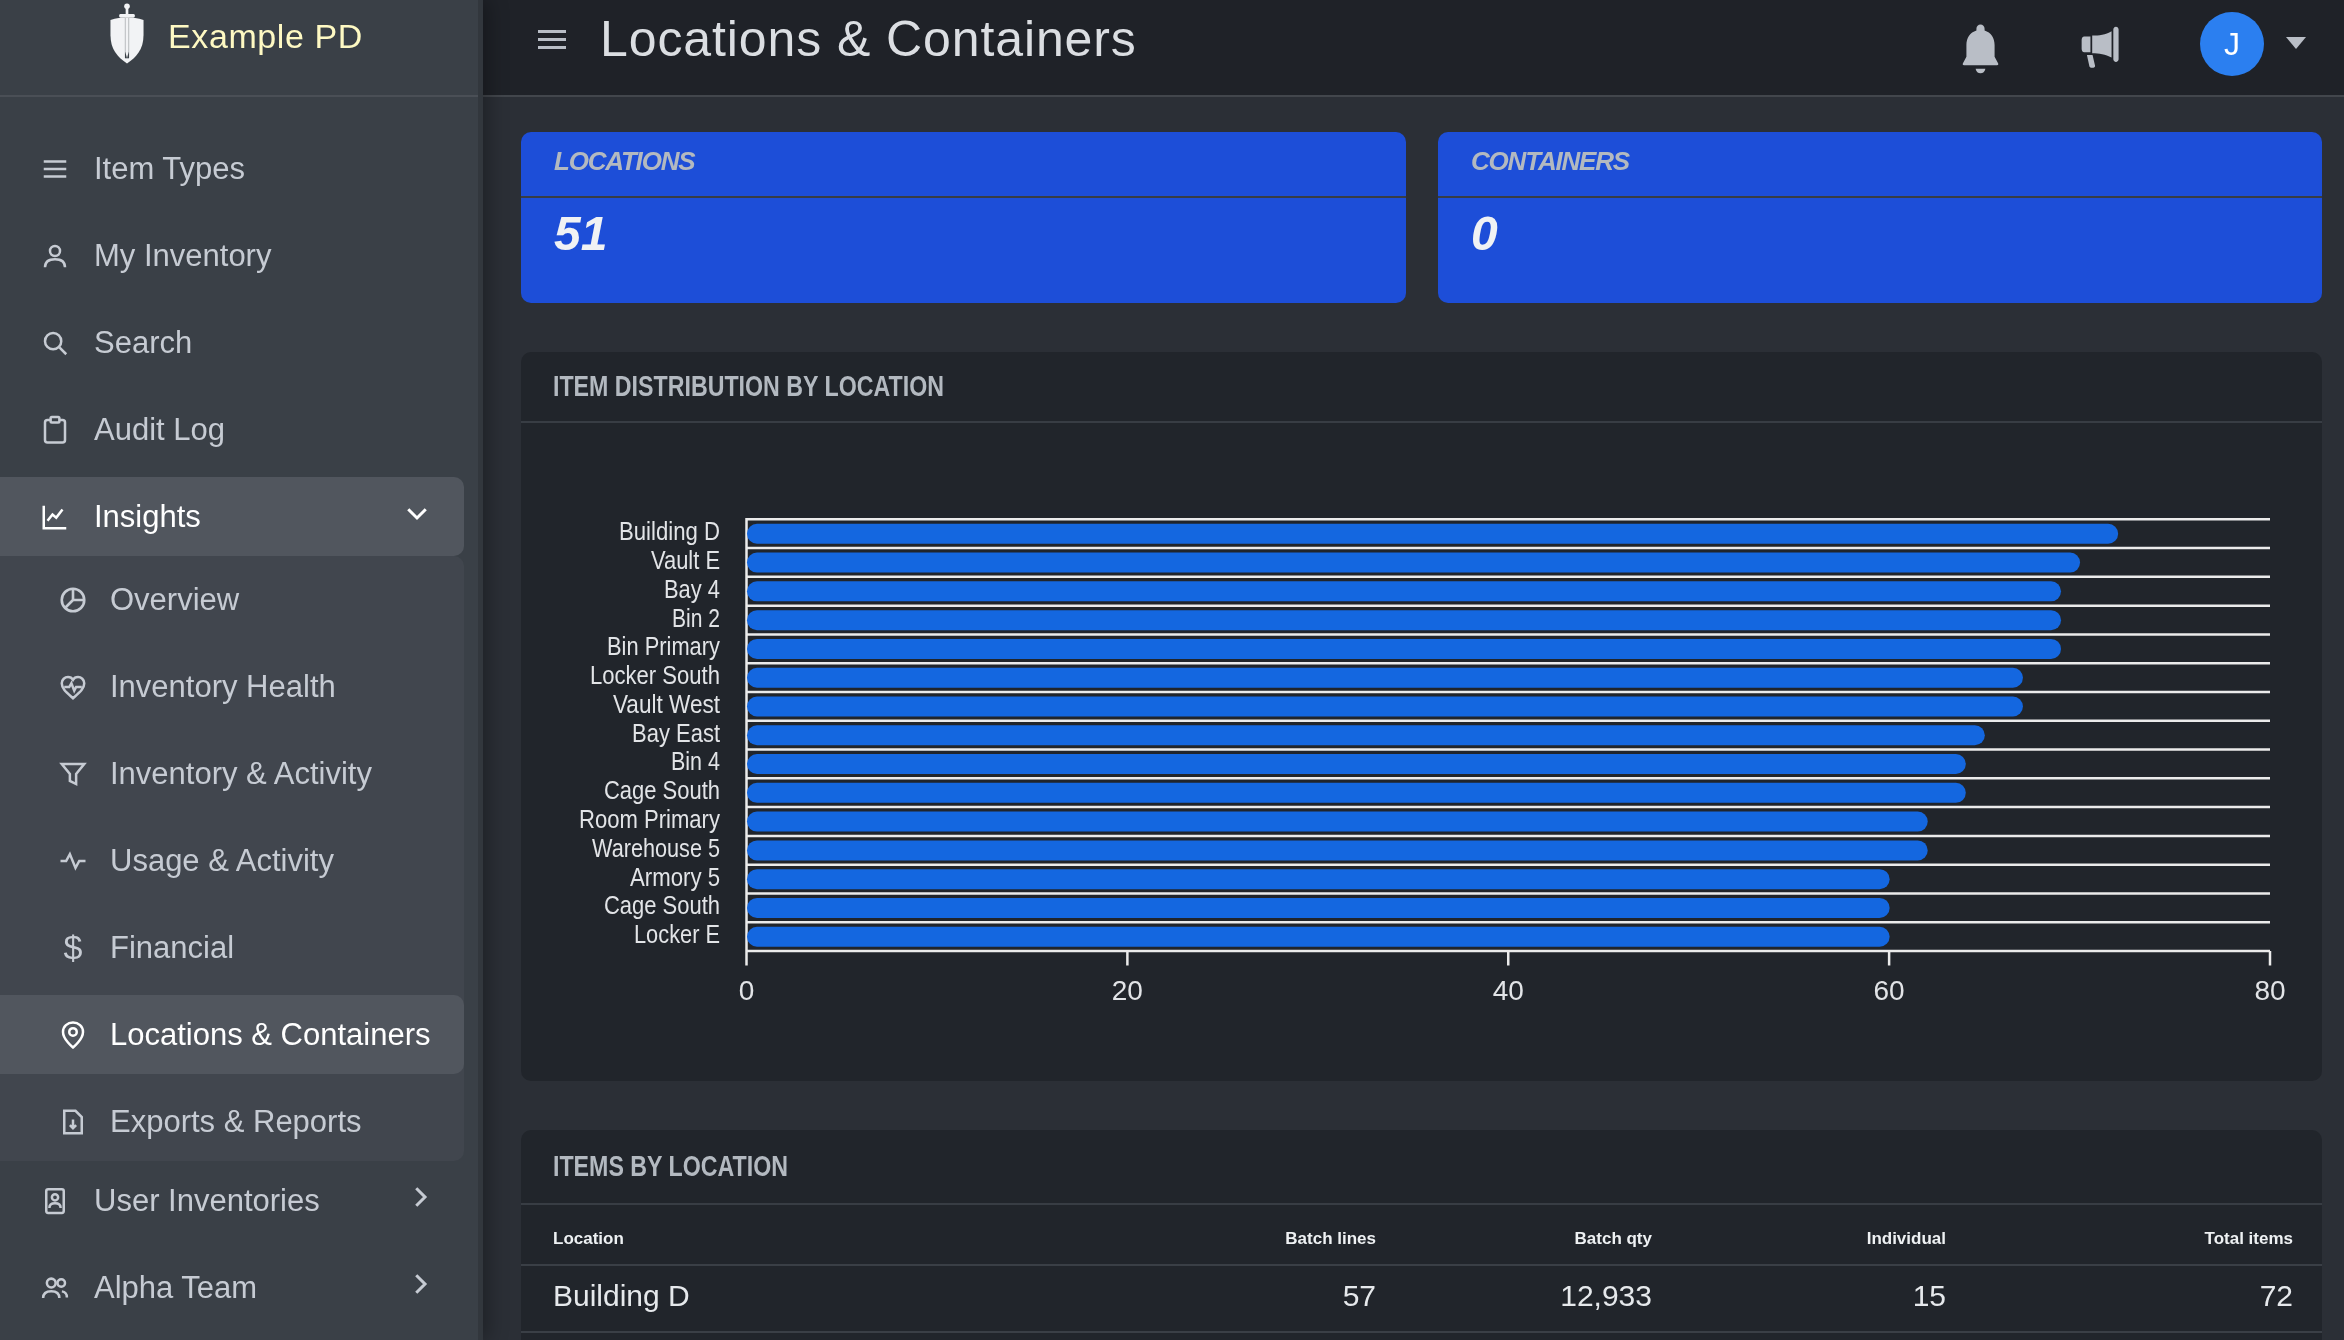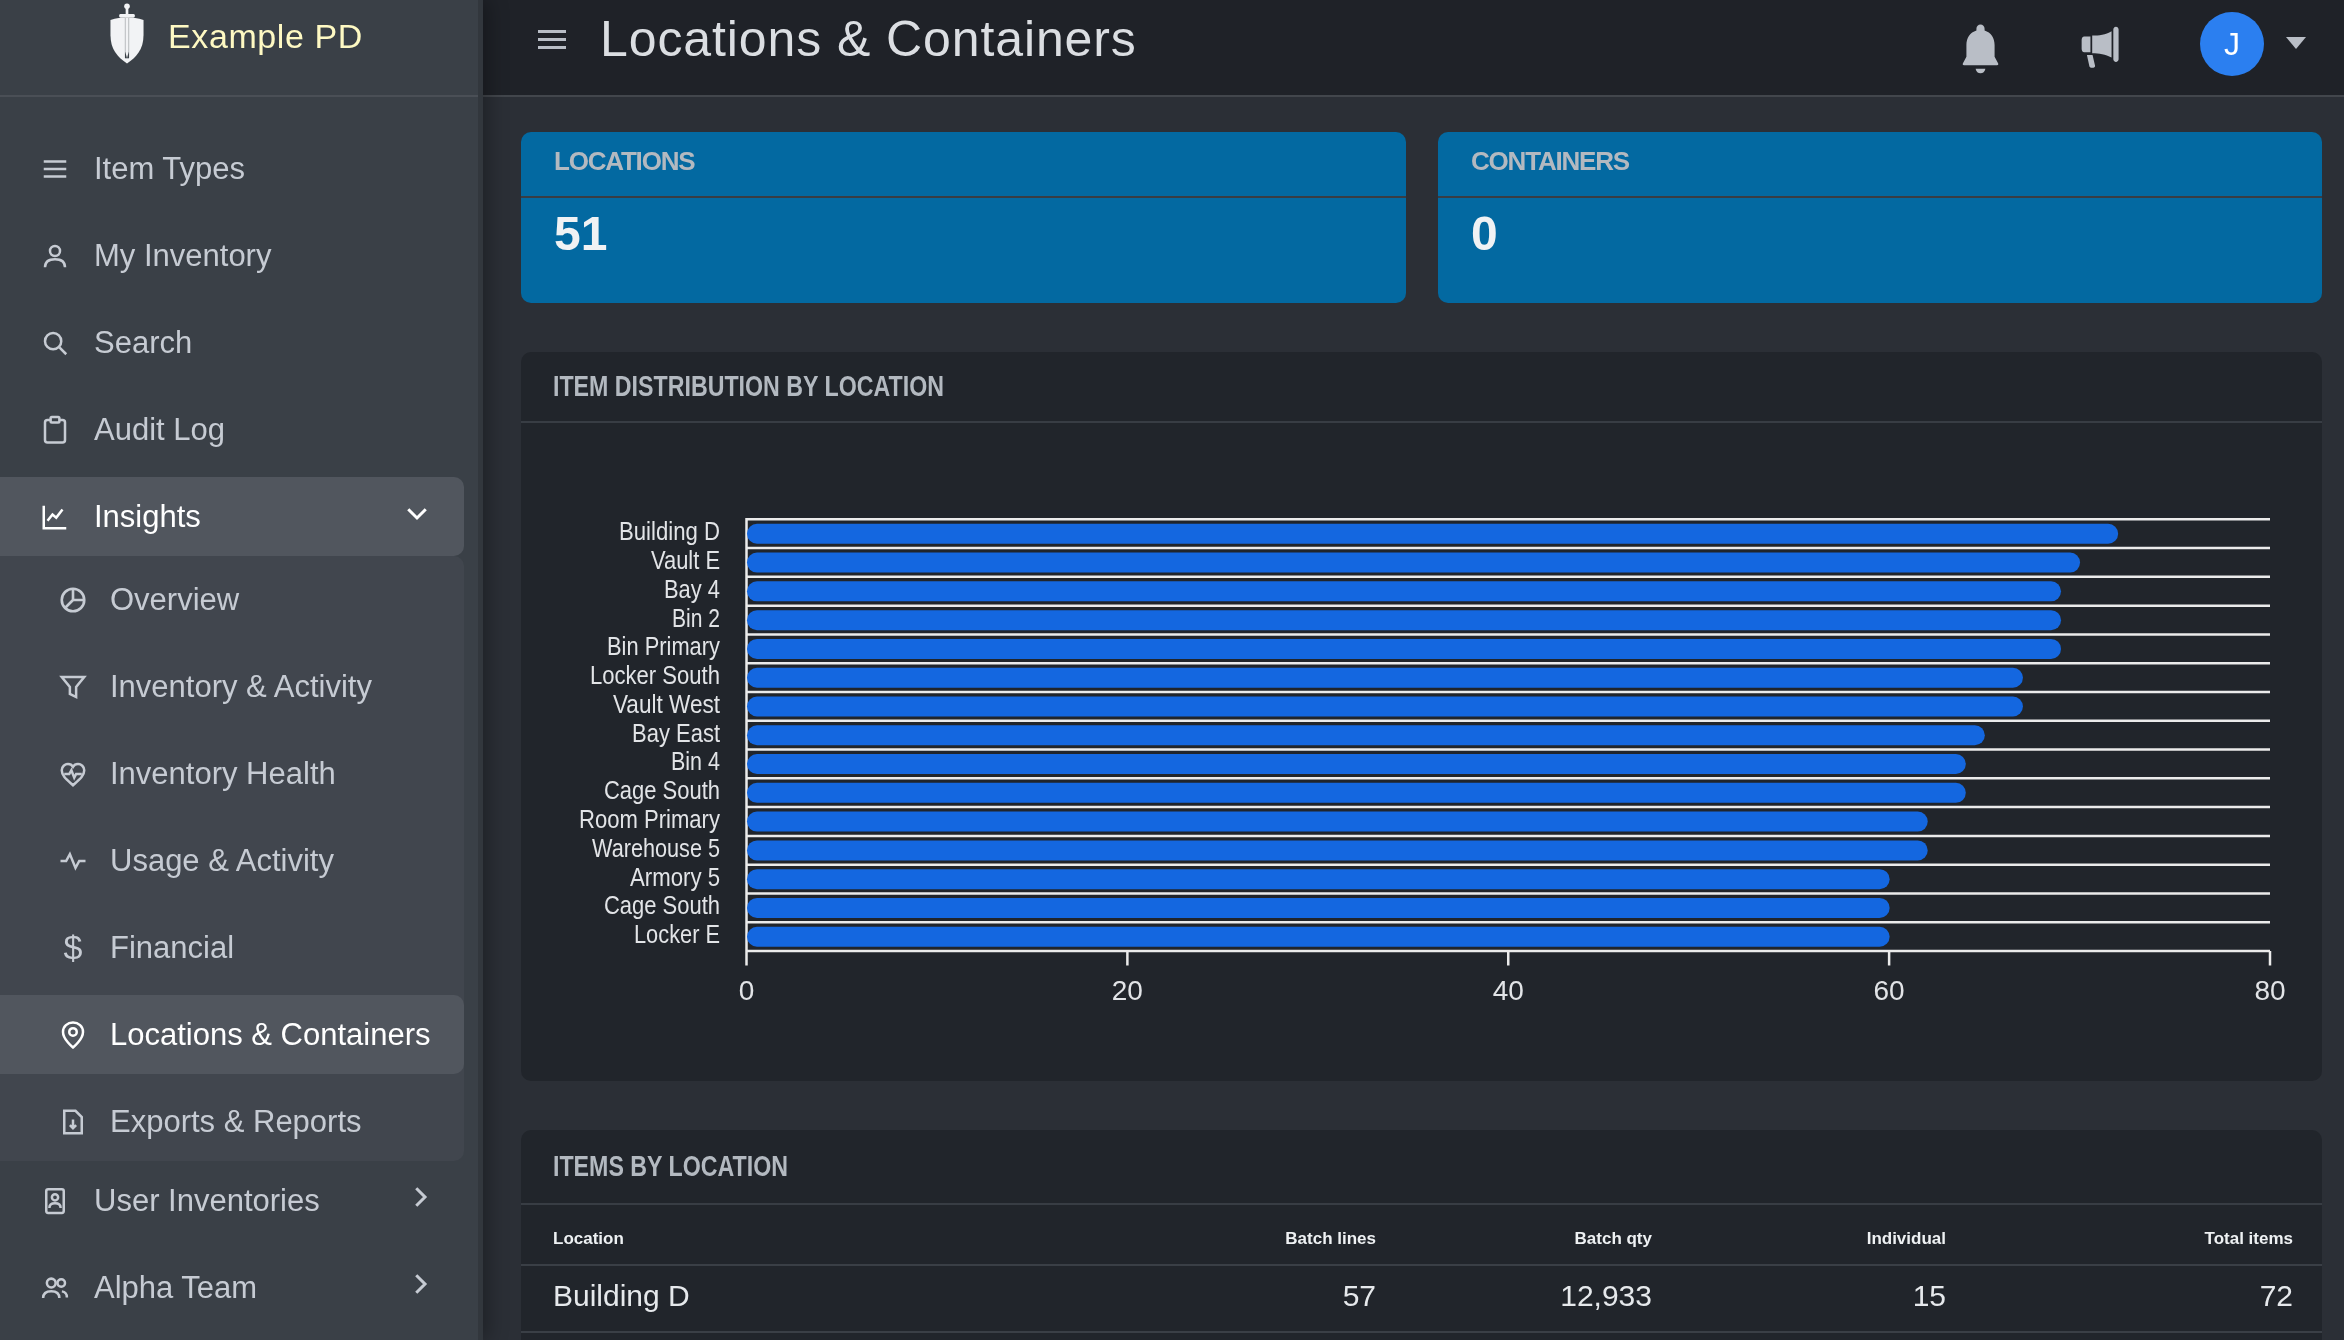--- a/index.html
+++ b/index.html
@@ -26,21 +26,21 @@
 .main { flex:1; display:flex; flex-direction:column; height:1340px; }
 .topbar { height:97px; background:#1f2228; border-bottom:2px solid #42464c; position:relative; }
 .burger { position:absolute; left:55px; top:30px; width:28px; height:19px; }
 .burger div { height:2.5px; background:#b9bec6; margin-bottom:5.5px; }
 .ttitle { position:absolute; left:117px; top:10px; font-size:50px; color:#dbdee2; letter-spacing:0.9px; }
 .tb-ic { position:absolute; }
 .avatar { position:absolute; left:1717px; top:12px; width:64px; height:64px; border-radius:50%; background:#2b7ff0; color:#fff; font-size:32px; display:flex; align-items:center; justify-content:center; }
 .caret { position:absolute; left:1803px; top:37px; width:0; height:0; border-left:10px solid transparent; border-right:10px solid transparent; border-top:12px solid #b9bec6; }
 
 .content { flex:1; background:#2b2f36; position:relative; }
-.card { position:absolute; background:#0369a1; border-radius:10px; }
+.card { position:absolute; background:#1d4ed8; border-radius:10px;font-style:italic; }
 .chead { height:66px; display:flex; align-items:center; padding-left:33px; border-bottom:2px solid #383d44; color:#b3b9c0; font-size:26px; font-weight:bold; letter-spacing:-1.2px; }
 .chead span { transform:translateY(-3.5px); }
 .cval { padding:8px 0 0 33px; font-size:48px; font-weight:bold; color:#f0f2f4; }
 #card1 { left:38px; top:35px; width:885px; height:171px; }
 #card2 { left:955px; top:35px; width:884px; height:171px; }
 .panel { position:absolute; left:38px; width:1801px; background:#21252b; border-radius:10px; }
 #chartpanel { top:255px; height:729px; }
 #tablepanel { top:1033px; height:310px; border-bottom-left-radius:0; border-bottom-right-radius:0; }
 .phead { height:71px; display:flex; align-items:center; padding-left:32px; border-bottom:2px solid #383d44; color:#b3b9c0; font-size:29px; font-weight:bold; }
 .phead span { transform:scaleX(0.80); transform-origin:left center; display:inline-block; }
@@ -134,33 +134,33 @@
               <svg viewBox="0 0 24 24" width="30" height="30" fill="none" stroke="#c6cbd3" stroke-width="2.1">
                 <circle cx="12" cy="12" r="9"></circle>
                 <path d="M12 3 L12 12 M12 12 L21 12 M12 12 L5.6 18.4"></path>
               </svg>
             </span>
             <span class="ntext">Overview</span>
           </div>
         <div class="nitem">
             <span class="nicon">
               <svg viewBox="0 0 24 24" width="30" height="30" fill="none" stroke="#c6cbd3" stroke-width="2">
-                <path d="M3 4 H21 L14.5 12 V20 L9.5 17.5 V12 Z"></path>
-              </svg>
-            </span>
-            <span class="ntext">Inventory &amp; Activity</span>
-          </div>
-        <div class="nitem">
-            <span class="nicon">
-              <svg viewBox="0 0 24 24" width="30" height="30" fill="none" stroke="#c6cbd3" stroke-width="2">
                 <path d="M12 21 C7 16.5 3 13.5 3 9 C3 6 5.5 4 8 4 C9.8 4 11.3 5 12 6.2 C12.7 5 14.2 4 16 4 C18.5 4 21 6 21 9 C21 13.5 17 16.5 12 21 Z"></path>
                 <path d="M5 12 H9 L10.7 9 L13 15 L14.5 12 H19"></path>
               </svg>
             </span>
             <span class="ntext">Inventory Health</span>
+          </div>
+        <div class="nitem">
+            <span class="nicon">
+              <svg viewBox="0 0 24 24" width="30" height="30" fill="none" stroke="#c6cbd3" stroke-width="2">
+                <path d="M3 4 H21 L14.5 12 V20 L9.5 17.5 V12 Z"></path>
+              </svg>
+            </span>
+            <span class="ntext">Inventory &amp; Activity</span>
           </div>
         <div class="nitem">
             <span class="nicon">
               <svg viewBox="0 0 24 24" width="30" height="30" fill="none" stroke="#c6cbd3" stroke-width="2">
                 <path d="M2 12 H6.5 L9.5 6.5 L14 17.5 L17 12 H22"></path>
               </svg>
             </span>
             <span class="ntext">Usage &amp; Activity</span>
           </div>
         <div class="nitem">

